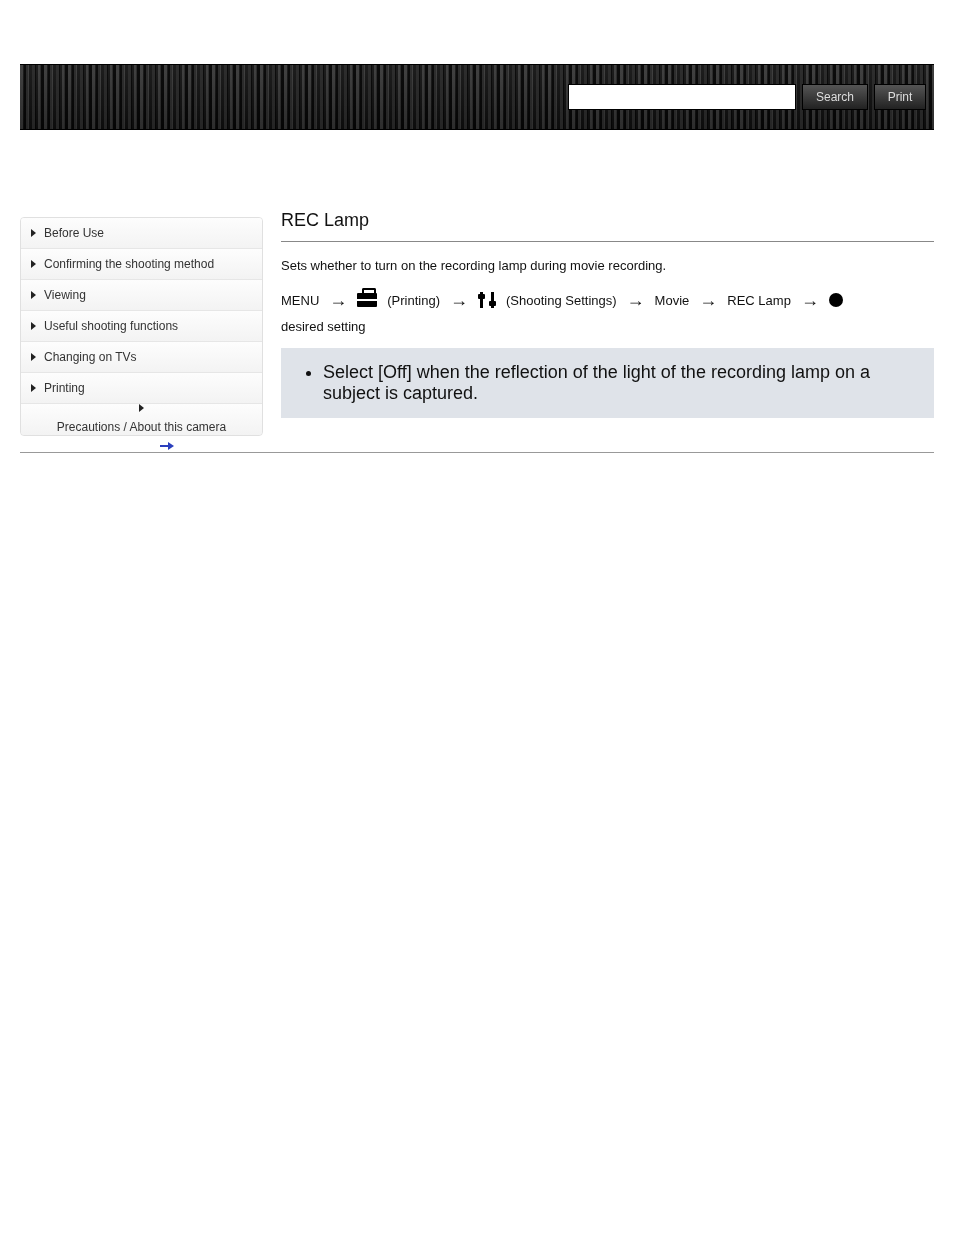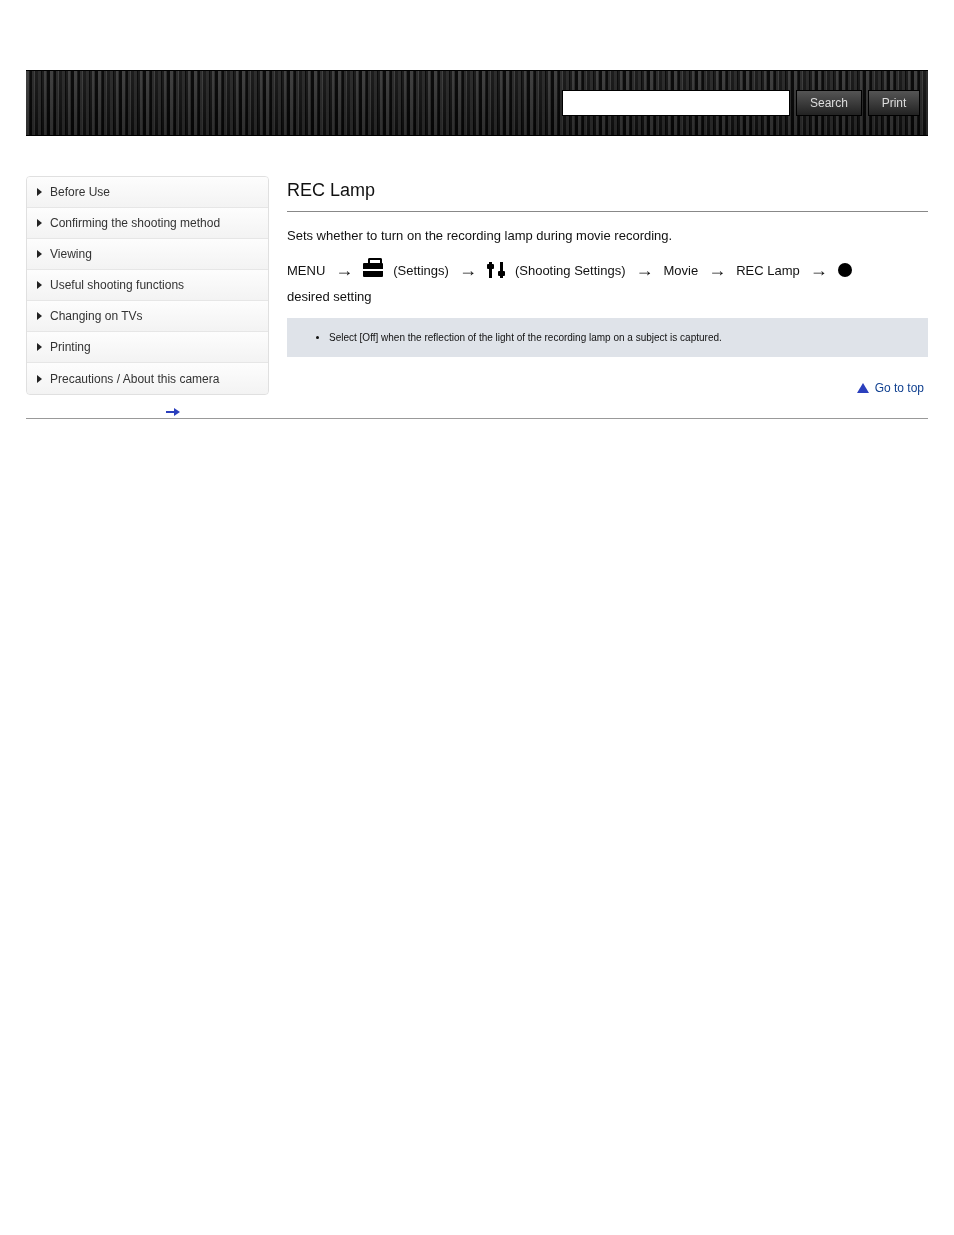--- a/index.html
+++ b/index.html
@@ -4,21 +4,21 @@
 <style>
   * { box-sizing: border-box; }
   body {
     margin: 0;
     font-family: Arial, Helvetica, sans-serif;
     font-size: 13px;
     color: #111;
     background: #fff;
     width: 954px;
   }
-  .page-pad { padding: 26px; }
+  .page-pad { padding: 20px; }
   .top-gap { height: 44px; }
 
   .header-band {
     height: 66px;
     background:
       linear-gradient(to bottom, #555 0%, #222 100%),
       repeating-linear-gradient(to right, #777 0 4px, #333 4px 8px);
     background-blend-mode: multiply;
     border-top: 1px solid #000;
     border-bottom: 1px solid #000;
@@ -49,39 +49,39 @@
     color: #ddd;
     padding: 0 10px;
     font-size: 12px;
     cursor: pointer;
   }
   .hdr-btn.search { width: 66px; }
   .hdr-btn.print  { width: 52px; }
 
   .mid-gap { height: 40px; }
 
-  .layout { display: flex; gap: 18px; align-items: flex-start; }
+  .layout { display: flex; gap: 18px; align-items: flex-end; margin-top: 36px; }
 
   .sidebar {
     width: 243px;
     background: linear-gradient(to bottom, #fafafa, #f1f1f1);
     border: 1px solid #e0e0e0;
     border-radius: 4px;
     overflow: hidden;
     box-shadow: inset -8px 0 12px -10px rgba(0,0,0,0.08);
   }
   .side-item {
     display: flex; align-items: center; gap: 8px;
     height: 31px;
     padding: 0 10px;
     border-bottom: 1px solid #e6e6e6;
     background: linear-gradient(to bottom, #fdfdfd, #f3f3f3);
     cursor: pointer;
   }
-  .side-item:last-child { border-bottom: none; }
+  .side-item:last-child { border-bottom: none; flex-direction: column; }
   .side-item .tri {
     width: 0; height: 0;
     border-top: 4px solid transparent;
     border-bottom: 4px solid transparent;
     border-left: 5px solid #222;
     flex: none;
   }
   .side-item .lbl { font-size: 12px; color: #333; }
   .side-item.active {
     background: linear-gradient(to bottom, #d9f2fb, #c8ecf5);
@@ -142,21 +142,21 @@
     display: inline-block; width: 14px; height: 14px; border-radius: 50%; background: #000;
     vertical-align: middle;
   }
 
   .note-box {
     background: #dfe3e9;
     padding: 14px 18px 14px 28px;
     margin-bottom: 18px;
   }
   .note-box ul { margin: 0; padding-left: 14px; }
-  .note-box li { font-size: 10px; }
+  .note-box li { font-size: 18px; }
 
   .gotop-row { text-align: right; padding: 6px 4px; }
   .gotop {
     display: inline-flex; align-items: center; gap: 6px;
     font-size: 12px; color: #104090; cursor: pointer;
   }
   .gotop .up {
     width: 0; height: 0;
     border-left: 6px solid transparent;
     border-right: 6px solid transparent;
@@ -237,21 +237,21 @@
     <main class="content">
       <h2 class="page-title">REC Lamp</h2>
       <hr class="hr">
 
       <p class="desc">Sets whether to turn on the recording lamp during movie recording.</p>
 
       <div class="path">
         <span>MENU</span>
         <span class="arrow">→</span>
         <span class="icon-briefcase"></span>
-        <span>(Settings)</span>
+        <span>(Printing)</span>
         <span class="arrow">→</span>
         <span class="icon-sliders">
             <span class="k1"></span>
             <span class="k2"></span>
           </span>
         <span>(Shooting Settings)</span>
         <span class="arrow">→</span>
         <span>Movie</span>
         <span class="arrow">→</span>
         <span>REC Lamp</span>
@@ -259,26 +259,20 @@
         <span class="icon-dot"></span>
         <span>desired setting</span>
       </div>
 
       <div class="note-box">
         <ul>
           <li>Select [Off] when the reflection of the light of the recording lamp on a subject is captured.</li>
         </ul>
       </div>
 
-      <div class="gotop-row">
-        <span class="gotop">
-          <span class="up"></span>
-          <span>Go to top</span>
-        </span>
-      </div>
     </main>
   </div>
 
   <div class="page-nav">
     <span class="rarrow"></span>
     <span></span>
   </div>
   <hr class="foot-hr">
 </div>
 

